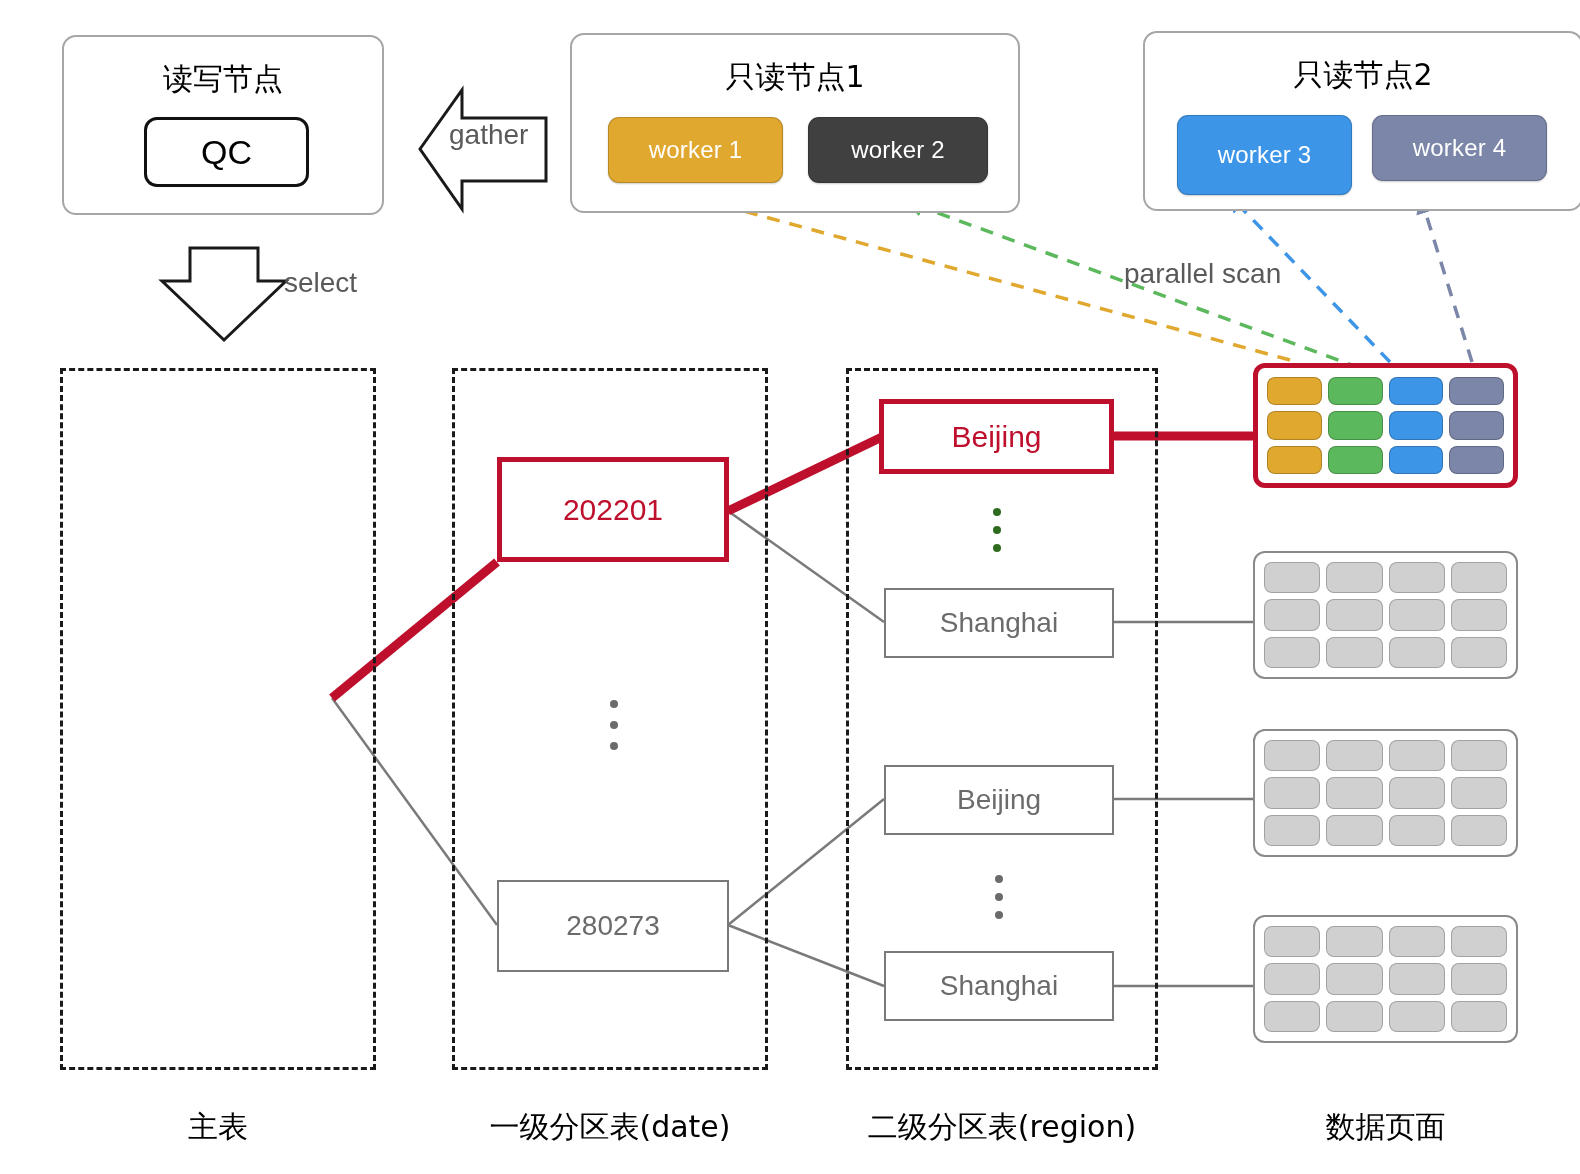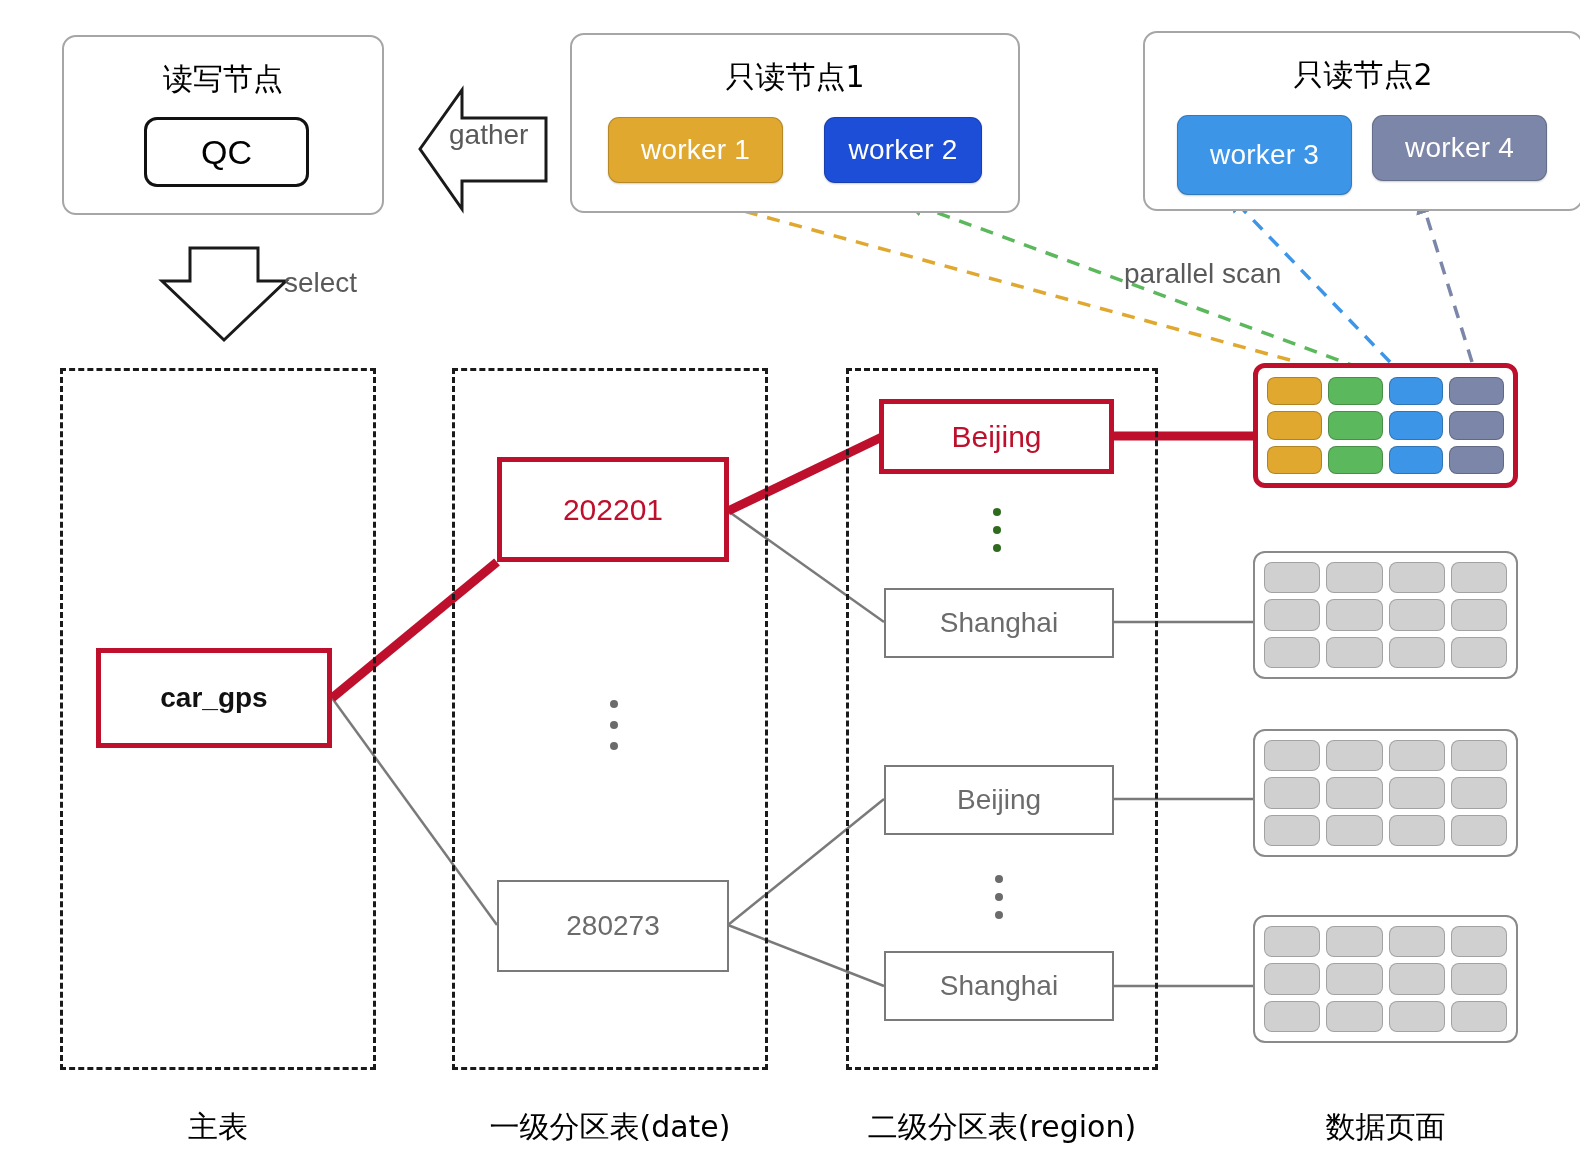--- a/index.html
+++ b/index.html
@@ -45,21 +45,21 @@
   }
   .worker {
     position: absolute;
     border-radius: 11px;
     border: 1px solid rgba(0,0,0,0.18);
     box-sizing: border-box;
     display: flex;
     align-items: center;
     justify-content: center;
     color: #ffffff;
-    font-size: 28px;
+    font-size: 24px;
     letter-spacing: 0.2px;
     box-shadow: 0 1px 2px rgba(0,0,0,0.20);
   }
 
   
   .qc-box {
     position: absolute;
     border: 3px solid #111111;
     border-radius: 13px;
     background: #ffffff;
@@ -207,36 +207,35 @@
     <div class="qc-box" style="left:80px; top:80px; width:165px; height:70px;">QC</div>
   </div>
 
   <div class="plain-label" style="left:449px; top:119px;">gather</div>
 
   <div class="plain-label" style="left:284px; top:267px;">select</div>
 
   <div class="node-panel" style="left:570px; top:33px; width:450px; height:180px;">
     <div class="node-title">只读节点1</div>
     <div class="worker" style="left:36px; top:82px; width:175px; height:66px; background:#e0a82e;">worker 1</div>
-    <div class="worker" style="left:252px; top:82px; width:158px; height:66px; background:#1d4ed8;">worker 2</div>
+    <div class="worker" style="left:236px; top:82px; width:180px; height:66px; background:#404040;">worker 2</div>
   </div>
 
   <div class="node-panel" style="left:1143px; top:31px; width:440px; height:180px;">
     <div class="node-title">只读节点2</div>
     <div class="worker" style="left:32px; top:82px; width:175px; height:80px; background:#3d95e8;">worker 3</div>
     <div class="worker" style="left:227px; top:82px; width:175px; height:66px; background:#7b86a8;">worker 4</div>
   </div>
 
   <div class="plain-label" style="left:1124px; top:258px;">parallel scan</div>
 
   <div class="dashed-col" style="left:60px; top:368px; width:316px; height:702px;"></div>
   <div class="dashed-col" style="left:452px; top:368px; width:316px; height:702px;"></div>
   <div class="dashed-col" style="left:846px; top:368px; width:312px; height:702px;"></div>
 
-  <div class="tnode red-black" style="left:96px; top:648px; width:236px; height:100px;">car_gps</div>
 
   <div class="tnode red" style="left:497px; top:457px; width:232px; height:105px;">202201</div>
 
   <div class="vdots" style="left:609px; top:700px; width:10px; height:50px;">
     <i style="background:#6b6b6b;"></i>
       <i style="background:#6b6b6b;"></i>
       <i style="background:#6b6b6b;"></i>
   </div>
 
   <div class="tnode gray" style="left:497px; top:880px; width:232px; height:92px;">280273</div>

